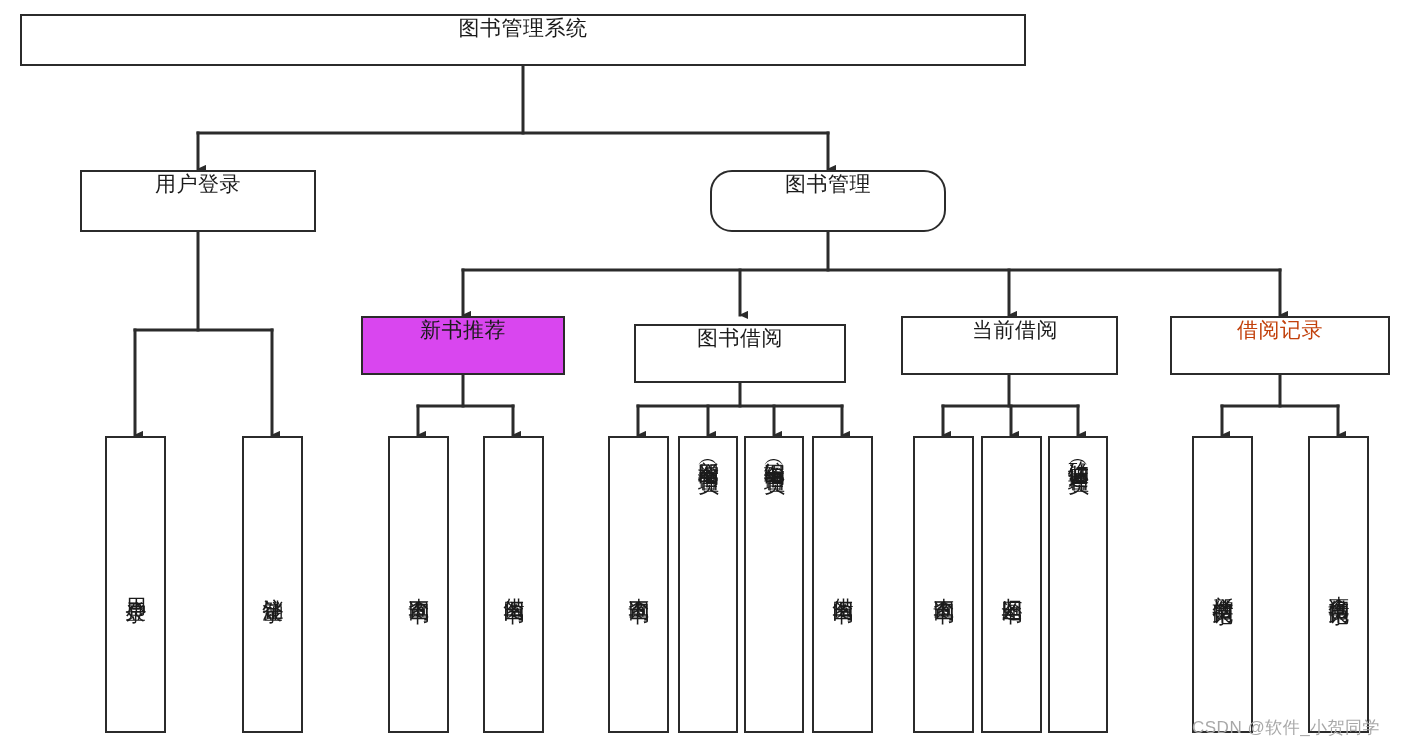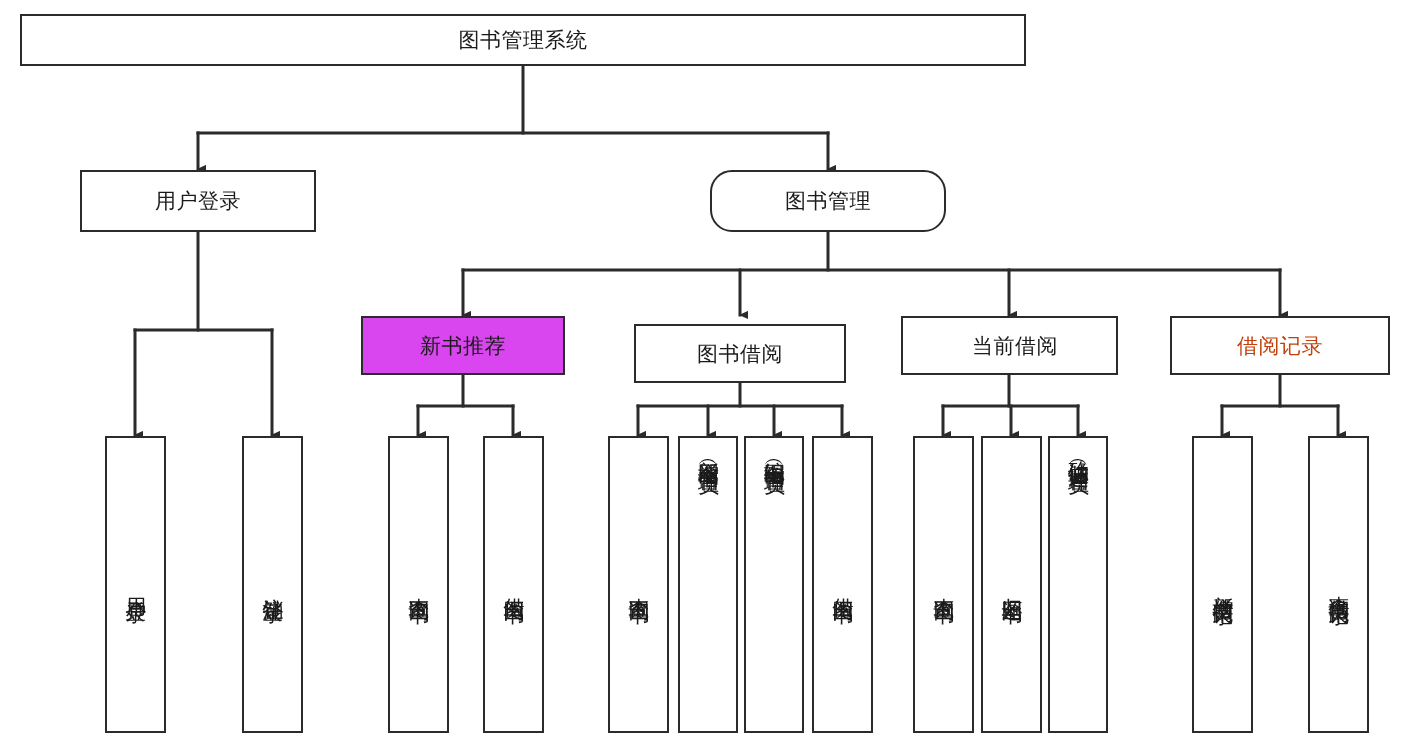--- a/index.html
+++ b/index.html
@@ -24,21 +24,20 @@
     width: 1405px;
     height: 747px;
   }
   .node {
     position: absolute;
     box-sizing: border-box;
     border: 2px solid #2b2b2b;
     background: #ffffff;
     color: #1b1b1b;
     display: flex;
-    align-items: center;
     justify-content: center;
     overflow: hidden;
   }
   .node.horiz {
     font-size: 21px;
     letter-spacing: 0.5px;
     line-height: 1.1;
   }
   .node.vert {
     align-items: flex-start;
@@ -166,13 +165,14 @@
       <div class="node vert" style="left: 1048px; top: 436px; width: 60px; height: 297px; border-color: rgb(43, 43, 43); background: rgb(255, 255, 255); color: rgb(27, 27, 27);">
         <span class="vlabel">确认归还（管理员）</span>
       </div>
       <div class="node vert center" style="left: 1192px; top: 436px; width: 61px; height: 297px; border-color: rgb(43, 43, 43); background: rgb(255, 255, 255); color: rgb(27, 27, 27);">
         <span class="vlabel">新增借阅记录</span>
       </div>
       <div class="node vert center" style="left: 1308px; top: 436px; width: 61px; height: 297px; border-color: rgb(43, 43, 43); background: rgb(255, 255, 255); color: rgb(27, 27, 27);">
         <span class="vlabel">查询借阅记录</span>
       </div>
     </div>
+  <div class="watermark" style="left: 1192px; top: 716px; color: rgb(168, 168, 168);">CSDN @软件_小贺同学</div>
 </div>
 
 </body></html>

